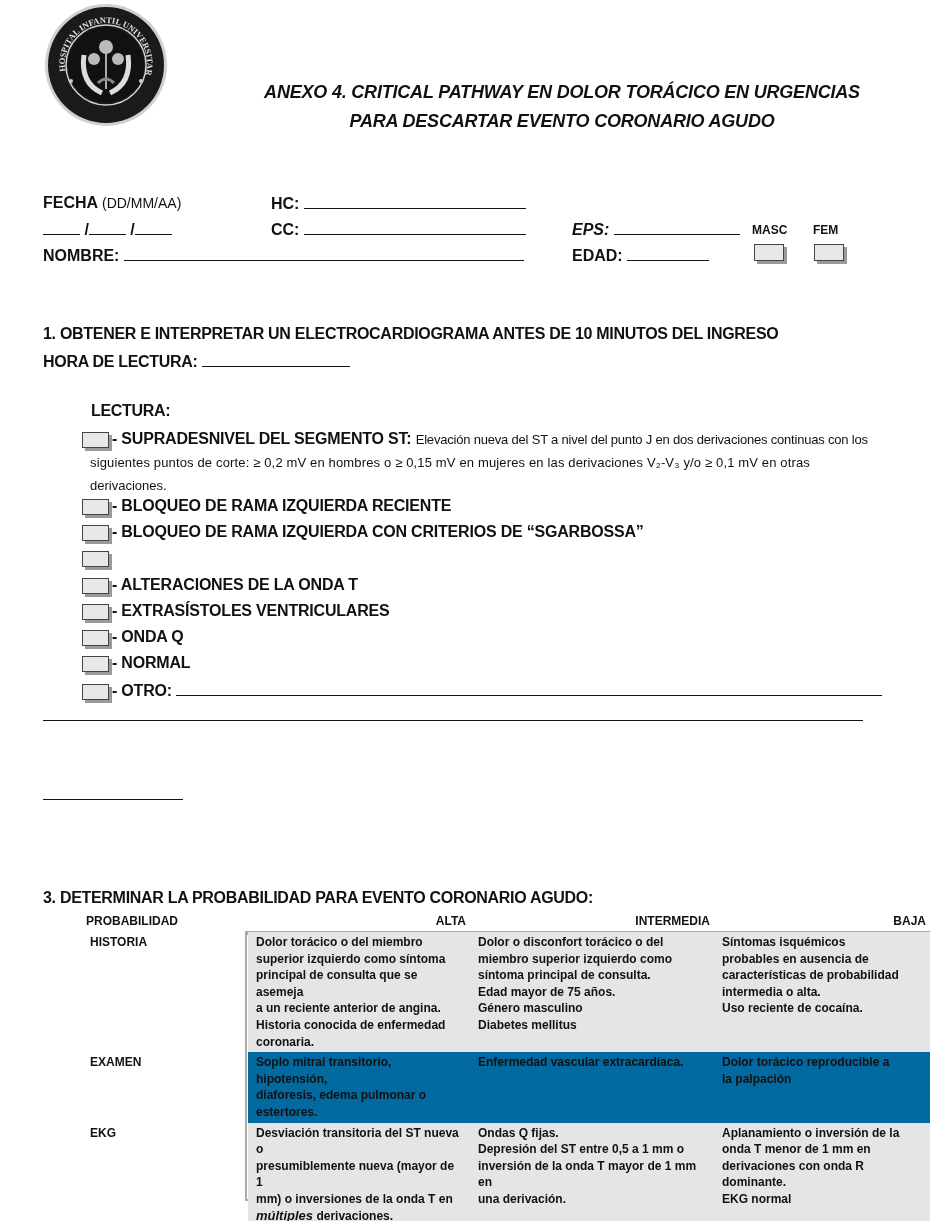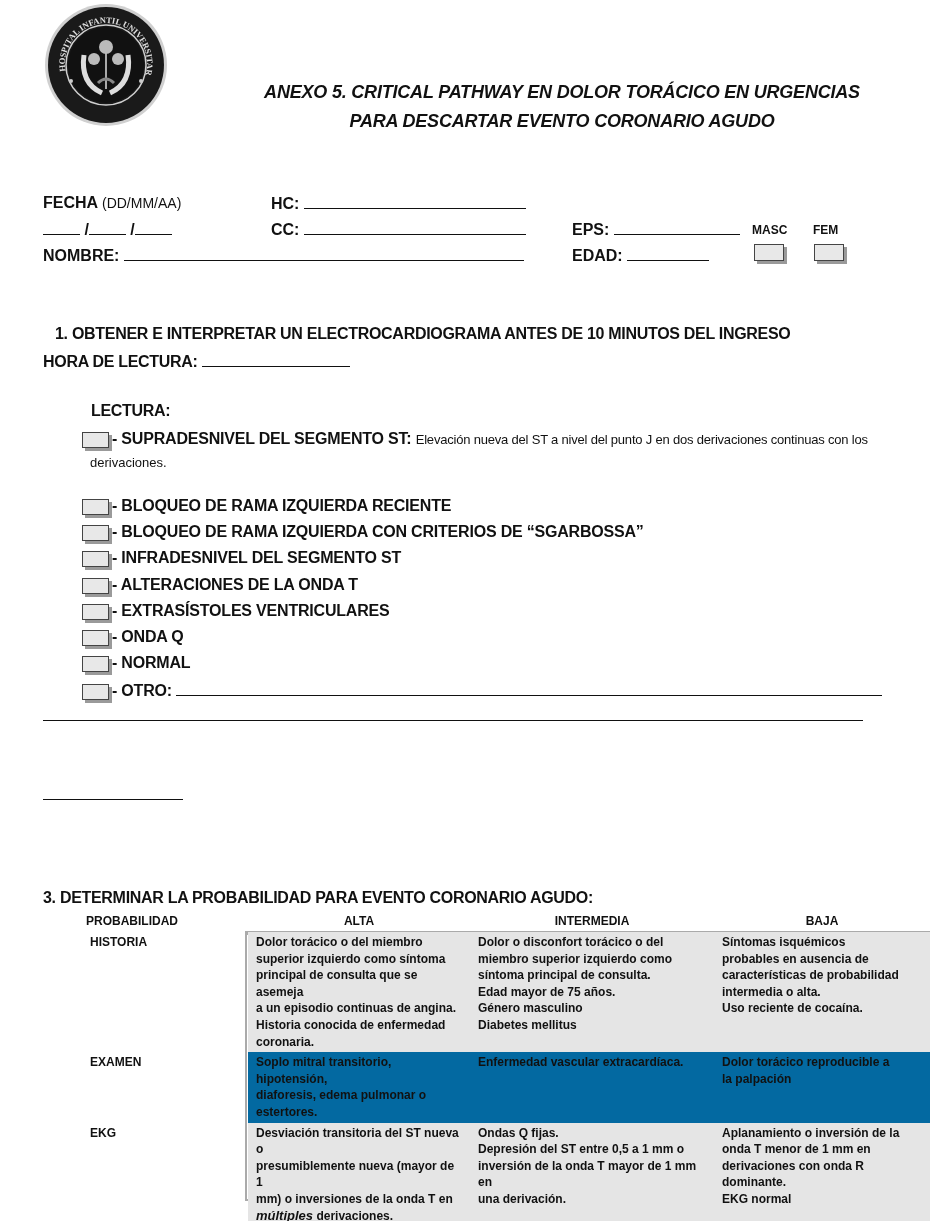--- a/index.html
+++ b/index.html
@@ -15,21 +15,21 @@
   .sm { font-weight:bold; font-size:12px; }
   .cb { display:inline-block; width:25px; height:14px; background:#e8e8e8; border:1px solid #444;
         box-shadow:3px 3px 0 #9a9a9a; vertical-align:middle; cursor:pointer; }
   .sec { font-weight:bold; font-size:16px; white-space:nowrap; letter-spacing:-0.3px; }
   .item { position:absolute; left:58px; font-weight:bold; font-size:16px; white-space:nowrap; letter-spacing:-0.2px;padding-left:24px; }
   .item .cb { margin-right:3px; }
   .st-desc { font-weight:normal; font-size:13px; }
   .st-text { left:90px; width:832px; font-size:13px; line-height:23px; text-align:justify; }
   table.prob { border-collapse:collapse; font-size:12px; font-weight:bold; }
   .ptable { left:82px; top:912px; width:848px; }
-  .ptable th { font-size:12px; text-align:center; font-weight:bold; padding:2px 4px 4px; }
+  .ptable th { font-size:12px; text-align:right; font-weight:bold; padding:2px 4px 4px; }
   .ptable th.first { text-align:left; }
   .ptable td { vertical-align:top; padding:2px 8px; line-height:16.6px; }
   .ptable td.rl { padding-left:8px; width:150px; }
   .ptable td.cell { background:#e5e5e5; }
   .ptable tr.alt td.cell { background:#0369a1; }
   .box { left:245px; top:931px; width:685px; height:270px; border:2px solid #aaa; border-top:4px solid #aaa; box-sizing:border-box; pointer-events:none; }
   em { font-style:italic; font-size:13px; }
 </style>
 </head>
 <body>
@@ -50,21 +50,21 @@
     <circle cx="27" cy="78" r="2" fill="#ccc"></circle>
     <circle cx="97" cy="78" r="2" fill="#ccc"></circle>
     <path id="arc" d="M22 70 A41 41 0 1 1 102 70" fill="none"></path>
     <text font-size="8.5" font-family="Liberation Serif, serif" fill="#e0e0e0" font-weight="bold">
       <textPath href="#arc" startOffset="2">HOSPITAL INFANTIL UNIVERSITARIO DE SAN JOSÉ</textPath>
     </text>
   </svg>
 </div>
 
 <div class="abs title">
-  <div>ANEXO 5. CRITICAL PATHWAY EN DOLOR TORÁCICO EN URGENCIAS</div>
+  <div>ANEXO 4. CRITICAL PATHWAY EN DOLOR TORÁCICO EN URGENCIAS</div>
   <div>PARA DESCARTAR EVENTO CORONARIO AGUDO</div>
 </div>
 
 <div class="abs lbl" style="left:43px; top:194px;">
   <span>FECHA</span>
   <span class="norm">(DD/MM/AA)</span>
 </div>
 <div class="abs lbl" style="left:43px; top:220px;">
   <span class="line" style="width:37px;"></span>
   <span>/</span><span class="line" style="width:37px;"></span>
@@ -75,56 +75,57 @@
   <span class="line" style="width:400px;"></span>
 </div>
 <div class="abs lbl" style="left:271px; top:194px;">
   <span>HC:</span>
   <span class="line" style="width:222px;"></span>
 </div>
 <div class="abs lbl" style="left:271px; top:220px;">
   <span>CC:</span>
   <span class="line" style="width:222px;"></span>
 </div>
-<div class="abs lbl" style="left:572px; top:220px;">
+<div class="abs lbl" style="left:572px; top:220px;font-style:italic;">
   <span>EPS:</span>
   <span class="line" style="width:126px;"></span>
 </div>
 <div class="abs lbl" style="left:572px; top:246px;">
   <span>EDAD:</span>
   <span class="line" style="width:82px;"></span>
 </div>
 <div class="abs sm" style="left:752px; top:223px;">MASC</div>
 <div class="abs sm" style="left:813px; top:223px;">FEM</div>
 <span class="abs cb" style="left:754px; top:244px; width:28px; height:15px;"></span>
 <span class="abs cb" style="left:814px; top:244px; width:28px; height:15px;"></span>
 
-<div class="abs sec" style="left:55px; top:325px;">1.   OBTENER E INTERPRETAR UN ELECTROCARDIOGRAMA ANTES DE 10 MINUTOS DEL INGRESO</div>
+<div class="abs sec" style="left:43px; top:325px;">1.   OBTENER E INTERPRETAR UN ELECTROCARDIOGRAMA ANTES DE 10 MINUTOS DEL INGRESO</div>
 <div class="abs sec" style="left:43px; top:352px;">
   <span>HORA DE LECTURA:</span>
   <span class="line" style="width:148px;"></span>
 </div>
 <div class="abs sec" style="left:91px; top:402px;">LECTURA:</div>
 
 <div class="item" style="top:430px;">
   <span class="cb"></span><span>- SUPRADESNIVEL DEL SEGMENTO ST:</span>
   <span class="st-desc">Elevación nueva del ST a nivel del punto J en dos derivaciones continuas con los</span>
 </div>
 <div class="abs st-text" style="top:451px;">
+  <div style="white-space:nowrap; letter-spacing:0.15px;">siguientes puntos de corte: ≥ 0,2 mV en hombres o ≥ 0,15 mV en mujeres en las derivaciones V₂-V₃ y/o ≥ 0,1 mV en otras</div>
   <div>derivaciones.</div>
 </div>
 
 <div class="item" style="top:497px;">
   <span class="cb"></span><span>- BLOQUEO DE RAMA IZQUIERDA RECIENTE</span>
 </div>
 <div class="item" style="top:523px;">
   <span class="cb"></span><span>- BLOQUEO DE RAMA IZQUIERDA CON CRITERIOS DE “SGARBOSSA”</span>
 </div>
 <div class="item" style="top:549px;">
-  <span class="cb"></span><span>- INFRADESNIVEL DEL SEGMENTO ST</span>
+  <span class="cb"></span>
 </div>
 <div class="item" style="top:576px;">
   <span class="cb"></span><span>-  ALTERACIONES DE LA ONDA T</span>
 </div>
 <div class="item" style="top:602px;">
   <span class="cb"></span><span>-  EXTRASÍSTOLES VENTRICULARES</span>
 </div>
 <div class="item" style="top:628px;">
   <span class="cb"></span><span>-  ONDA Q</span>
 </div>
@@ -153,21 +154,21 @@
       <th>BAJA</th>
     </tr>
   </thead>
   <tbody>
     <tr style="height:97px;">
       <td class="rl">HISTORIA</td>
       <td class="cell">
         <div>Dolor torácico o del miembro</div>
         <div>superior izquierdo como síntoma</div>
         <div>principal de consulta que se asemeja</div>
-        <div>a un episodio continuas de angina.</div>
+        <div>a un reciente anterior de angina.</div>
         <div>Historia conocida de enfermedad</div>
         <div>coronaria.</div>
       </td>
       <td class="cell">
         <div>Dolor o disconfort torácico o del</div>
         <div>miembro superior izquierdo como</div>
         <div>síntoma principal de consulta.</div>
         <div>Edad mayor de 75 años.</div>
         <div>Género masculino</div>
         <div>Diabetes mellitus</div>

